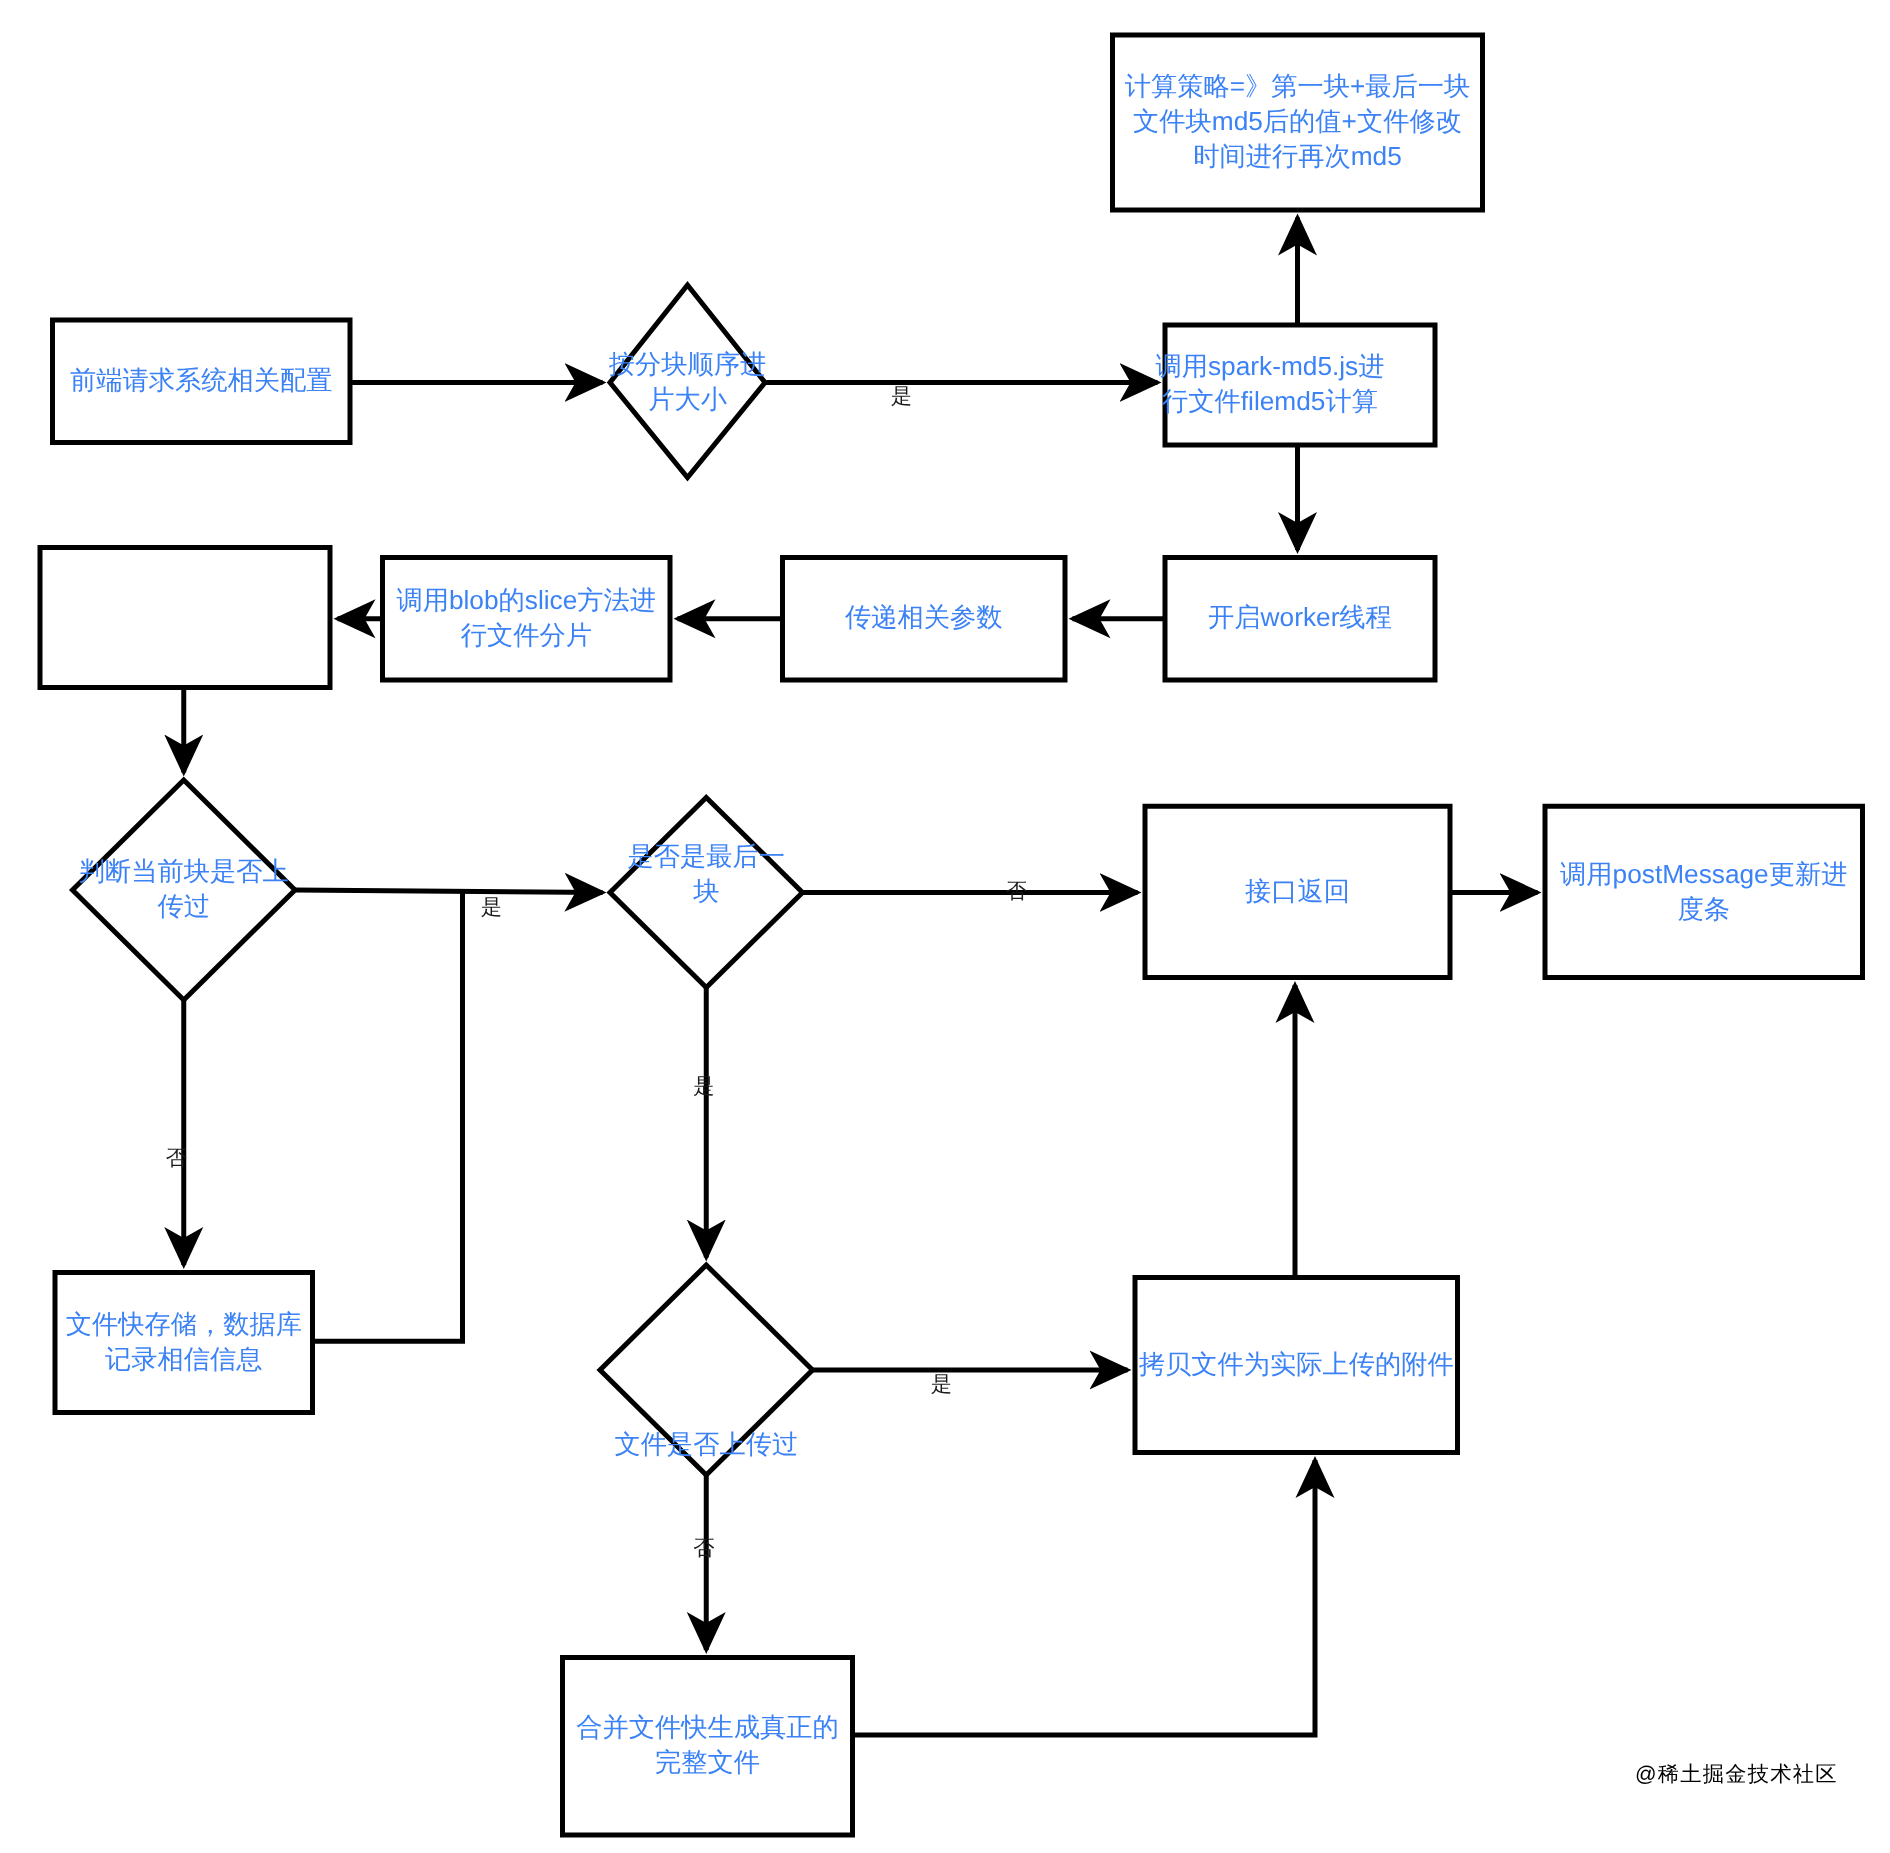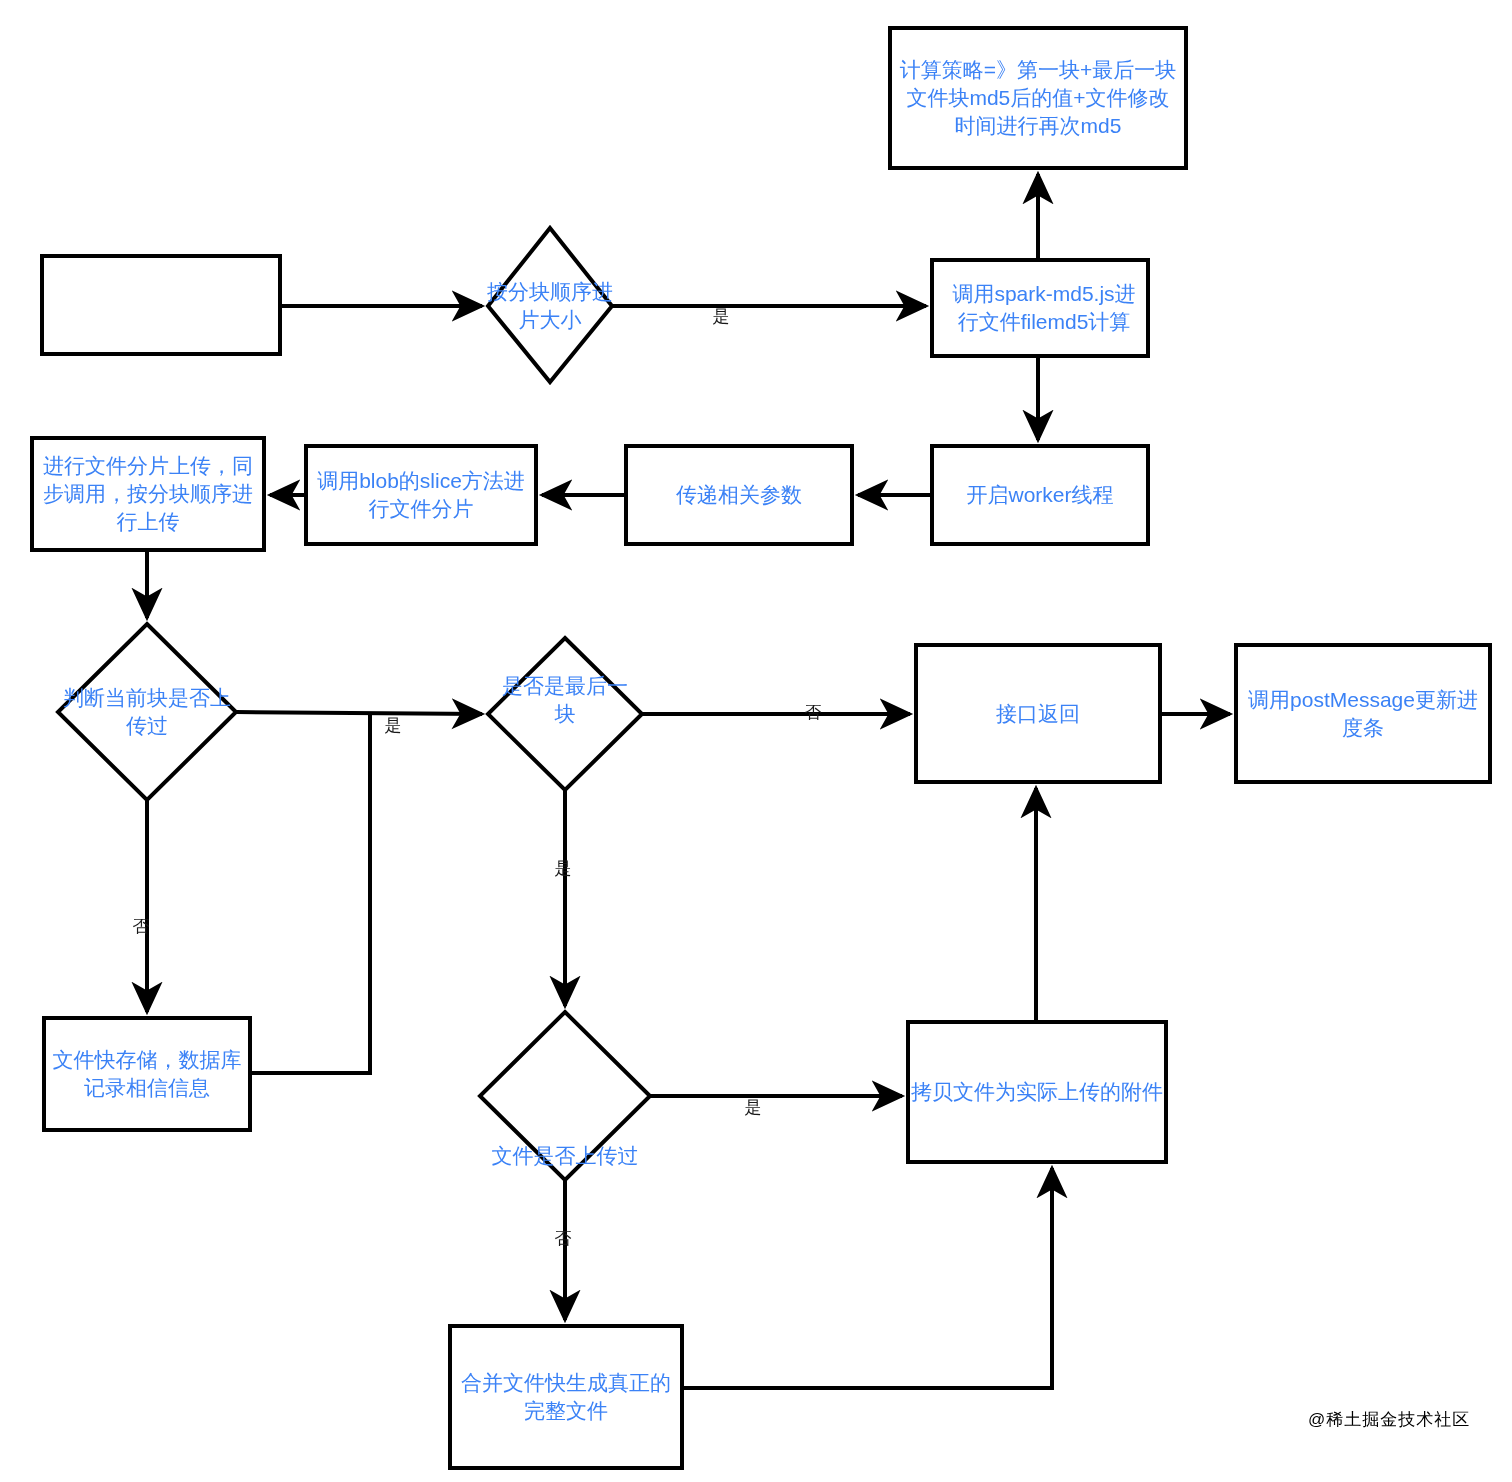--- a/index.html
+++ b/index.html
@@ -118,28 +118,26 @@
 
     <path class="connector" d="M650,1096 L902,1096" marker-end="url(#arrowhead)"></path>
     <path class="connector" d="M1036,1022 L1036,788" marker-end="url(#arrowhead)"></path>
     <path class="connector" d="M565,1180 L565,1320" marker-end="url(#arrowhead)"></path>
     <path class="connector" d="M682,1388 L1052,1388 L1052,1168" marker-end="url(#arrowhead)"></path>
   </svg>
 
   <div class="node-label" style="left:890px;top:28px;width:296px;height:140px;">计算策略=》第一块+最后一块
 文件块md5后的值+文件修改
 时间进行再次md5</div>
+  <div class="node-label" style="left:42px;top:256px;width:238px;height:98px;">前端请求系统相关配置</div>
   <div class="node-label" style="left:480px;top:268px;width:140px;height:76px;">按分块顺序进
 片大小</div>
-  <div class="node-label" style="left:936px;top:260px;width:216px;height:96px;">调用spark-md5.js进
+  <div class="node-label" style="left:908px;top:260px;width:216px;height:96px;">调用spark-md5.js进
 行文件filemd5计算</div>
 
-  <div class="node-label" style="left:32px;top:438px;width:232px;height:112px;">进行文件分片上传，同
-步调用，按分块顺序进
-行上传</div>
   <div class="node-label" style="left:306px;top:446px;width:230px;height:98px;">调用blob的slice方法进
 行文件分片</div>
   <div class="node-label" style="left:626px;top:446px;width:226px;height:98px;">传递相关参数</div>
   <div class="node-label" style="left:932px;top:446px;width:216px;height:98px;">开启worker线程</div>
 
   <div class="node-label" style="left:45px;top:676px;width:204px;height:72px;">判断当前块是否上
 传过</div>
   <div class="node-label" style="left:495px;top:664px;width:140px;height:72px;">是否是最后一
 块</div>
   <div class="node-label" style="left:916px;top:645px;width:244px;height:137px;">接口返回</div>

